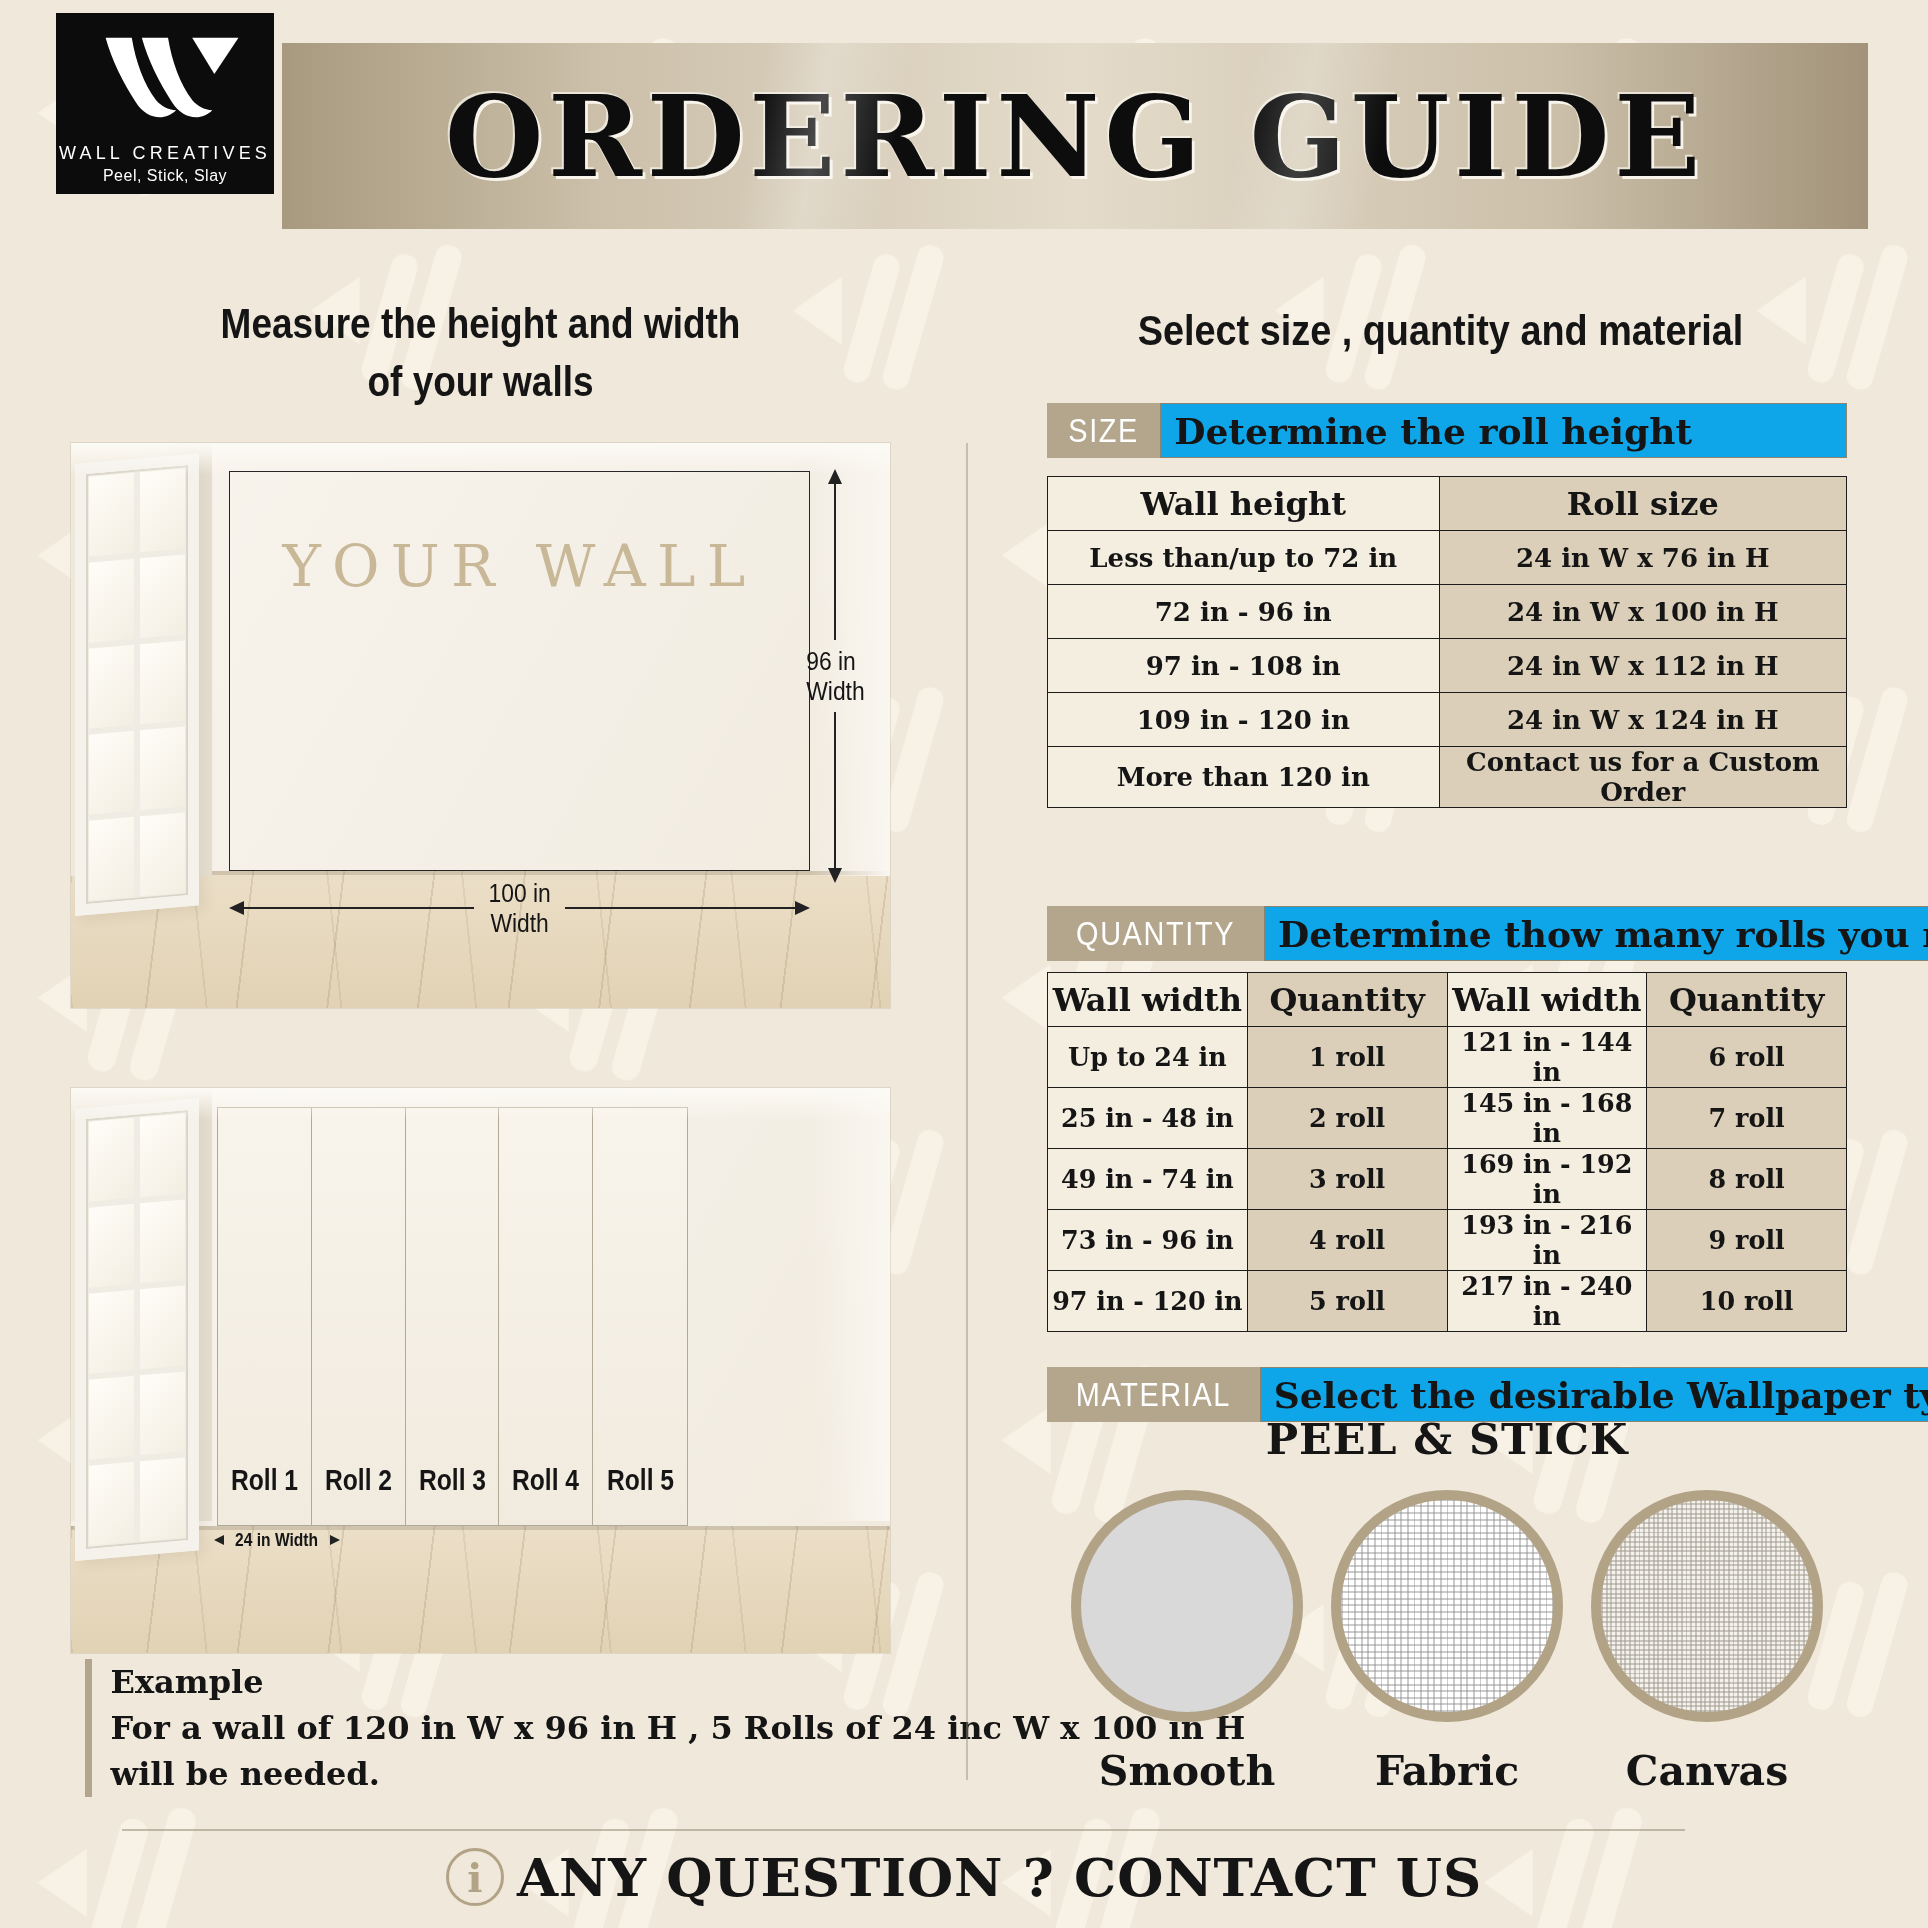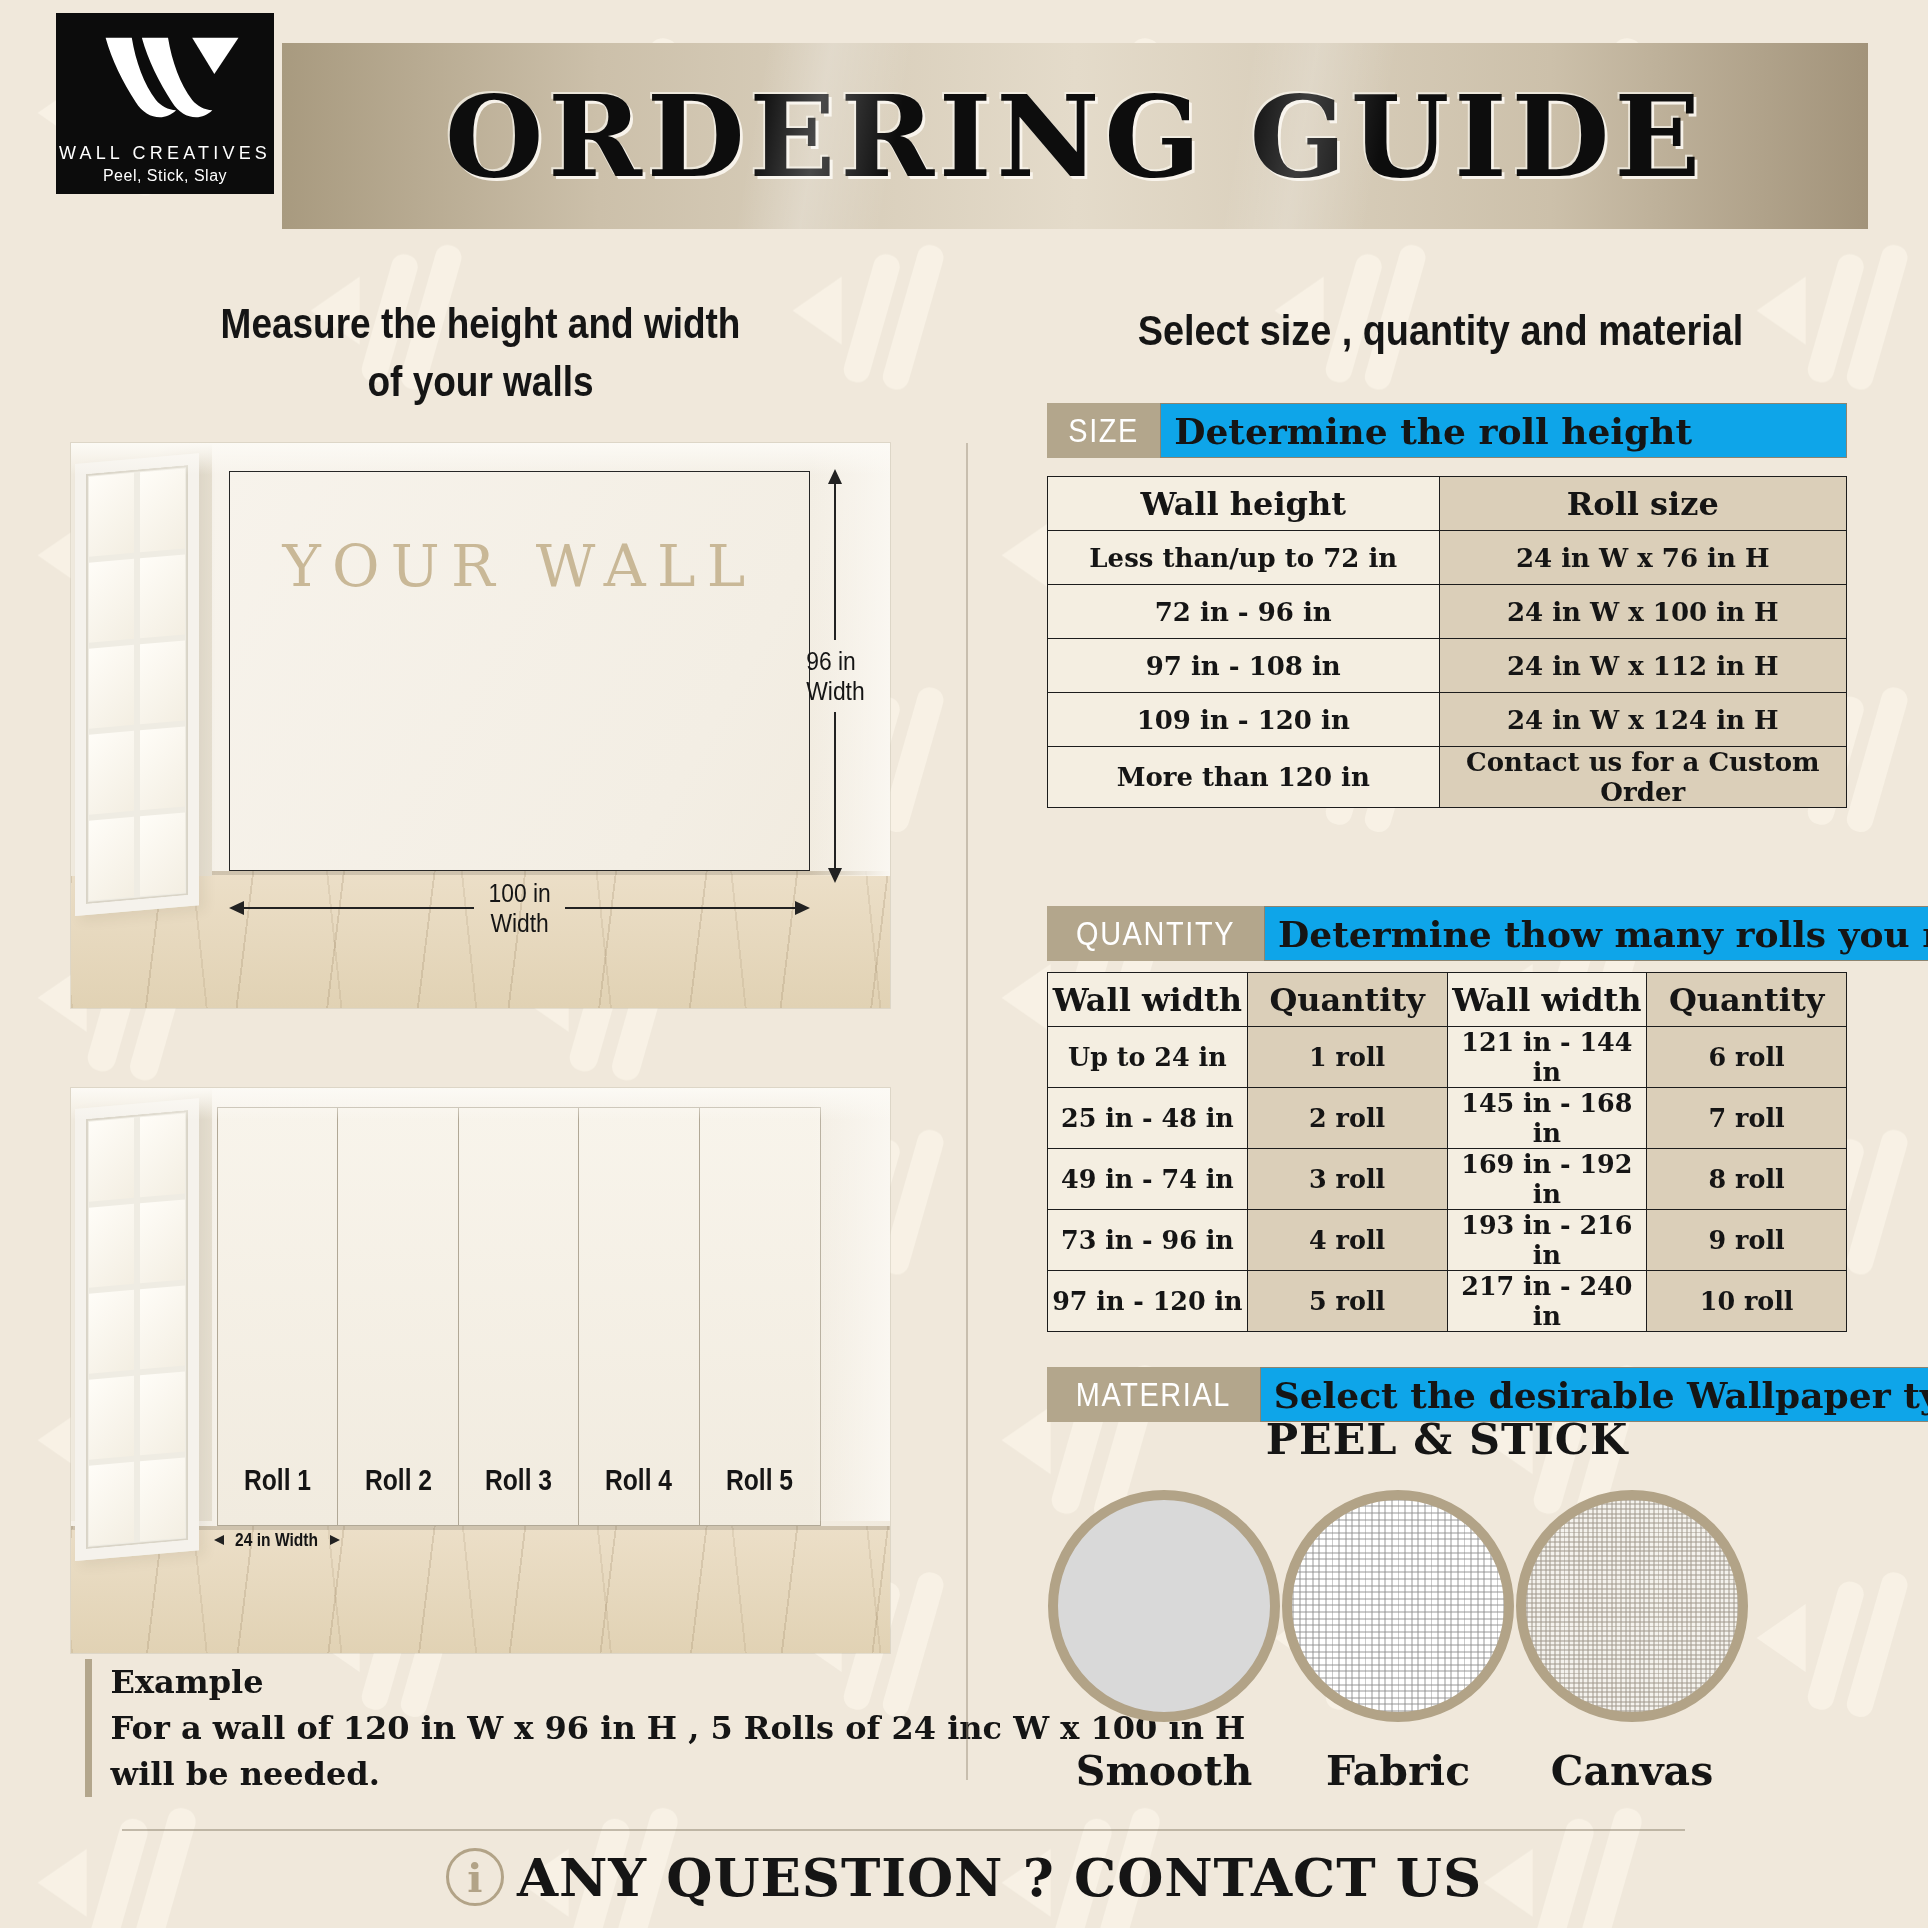--- a/index.html
+++ b/index.html
@@ -92,21 +92,21 @@
 
   .tri { width:0; height:0; display:block; }
   .tri-up    { border-left:7.5px solid transparent; border-right:7.5px solid transparent; border-bottom:15px solid #222; }
   .tri-down  { border-left:7.5px solid transparent; border-right:7.5px solid transparent; border-top:15px solid #222; }
   .tri-left  { border-top:7.5px solid transparent; border-bottom:7.5px solid transparent; border-right:15px solid #222; }
   .tri-right { border-top:7.5px solid transparent; border-bottom:7.5px solid transparent; border-left:15px solid #222; }
   .tri-left.sm  { border-top:5.6px solid transparent; border-bottom:5.6px solid transparent; border-right:10.4px solid #222; }
   .tri-right.sm { border-top:5.6px solid transparent; border-bottom:5.6px solid transparent; border-left:10.4px solid #222; }
 
   
-  .panel-wall { position:absolute; left:146px; top:19px; width:604px; height:419px; z-index:2;
+  .panel-wall { position:absolute; left:146px; top:19px; width:471px; height:419px; z-index:2;
     display:grid; grid-template-columns:repeat(5,1fr);
     border:1.9px solid #b1a896; background:#f5f0e7; }
   .panel { position:relative; border-right:1.9px solid #b1a896;
     background:linear-gradient(180deg,#f8f4eb,#f1ebdf);
     display:flex; align-items:flex-end; justify-content:center; padding-bottom:28px; }
   .panel:last-child { border-right:none; }
   .roll-label { font-size:29px; font-weight:bold; transform:scaleX(.85); white-space:nowrap; }
   .roll-width-measure { position:absolute; left:148px; top:441px; width:116px; z-index:4;
     display:flex; align-items:center; justify-content:center; gap:2.8px; }
   .roll-width-measure .txt { font-size:19px; font-weight:bold; transform:scaleX(.82); white-space:nowrap; }
@@ -134,21 +134,21 @@
     font-family:"DejaVu Serif", serif; font-weight:bold; }
   .data-table th, .data-table td { border:1.9px solid #1c1c1c; height:54px; vertical-align:middle; padding:0 3.8px; }
   .data-table th { font-size:32px; }
   .size-table { top:476px;padding-left:8px; } .size-table td { font-size:26px; }
   .qty-table  { top:972px; } .qty-table td { font-size:25.4px; }
   .cell-light { background:#f4eee1; } .cell-tan { background:#dbcfb9; }
 
   .peel-stick { position:absolute; left:1047px; top:1414px; width:800px; z-index:1; text-align:center;
     font-family:"DejaVu Serif", serif; font-weight:bold; font-size:43px; letter-spacing:0.9px; }
   .materials { position:absolute; left:1047px; top:1490px; width:800px; z-index:1;
-    display:flex; }
+    display:flex; justify-content:center; gap:26px; }
   .material { display:flex; flex-direction:column; align-items:center; width:234px; }
   .swatch { width:232px; height:232px; border-radius:50%; border:10.4px solid #b2a387; }
   .swatch.smooth { background:#d9d9d9; }
   .swatch.fabric { background-color:#ffffff;
     background-image:
       repeating-linear-gradient(0deg,  rgba(140,140,140,.45) 0 1.9px, transparent 1.9px 6.6px),
       repeating-linear-gradient(90deg, rgba(140,140,140,.45) 0 1.9px, transparent 1.9px 6.6px); }
   .swatch.canvas { background-color:#f4f2ed;
     background-image:
       repeating-linear-gradient(0deg,  rgba(160,152,140,.5) 0 1.9px, transparent 1.9px 4.7px),

